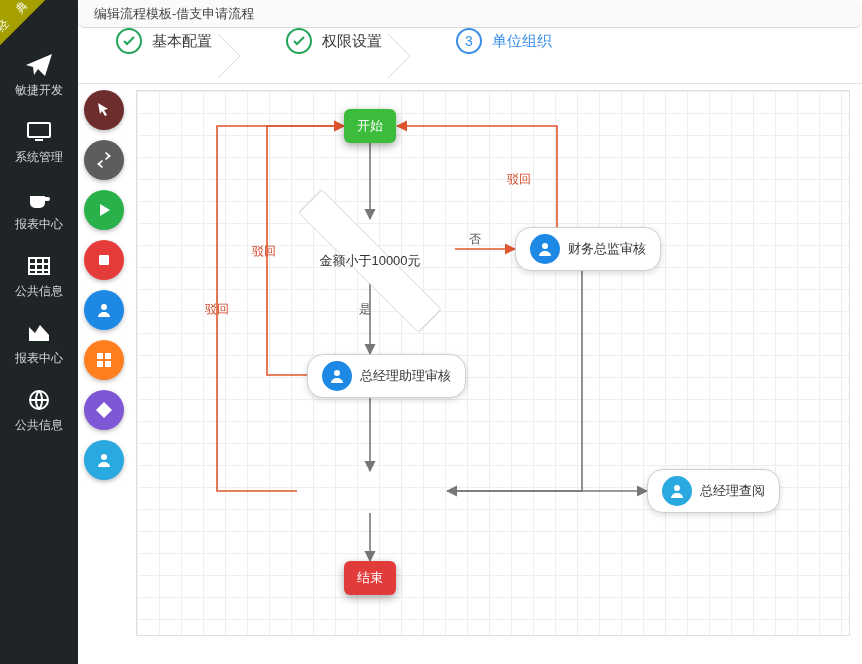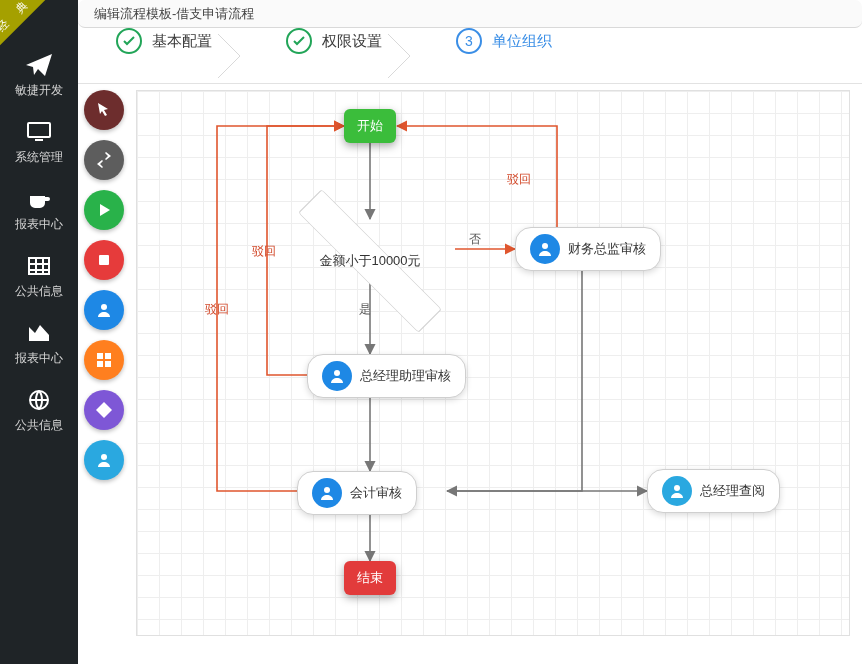--- a/index.html
+++ b/index.html
@@ -306,29 +306,20 @@
     <div class="node" style="left:170px; top:263px">
       <div class="avatar">
         <svg width="18" height="18" viewBox="0 0 18 18" fill="#fff">
             <circle cx="9" cy="6" r="3"></circle>
             <path d="M3 16c0-3 3-5 6-5s6 2 6 5z"></path>
           </svg>
       </div>
       <span>总经理助理审核</span>
     </div>
 
-    <div class="node" style="left:160px; top:380px">
-      <div class="avatar">
-        <svg width="18" height="18" viewBox="0 0 18 18" fill="#fff">
-            <circle cx="9" cy="6" r="3"></circle>
-            <path d="M3 16c0-3 3-5 6-5s6 2 6 5z"></path>
-          </svg>
-      </div>
-      <span>会计审核</span>
-    </div>
 
     <div class="node" style="left:510px; top:378px">
       <div class="avatar" style="background:#2aa8e0">
         <svg width="18" height="18" viewBox="0 0 18 18" fill="#fff">
             <circle cx="9" cy="6" r="3"></circle>
             <path d="M3 16c0-3 3-5 6-5s6 2 6 5z"></path>
           </svg>
       </div>
       <span>总经理查阅</span>
     </div>

